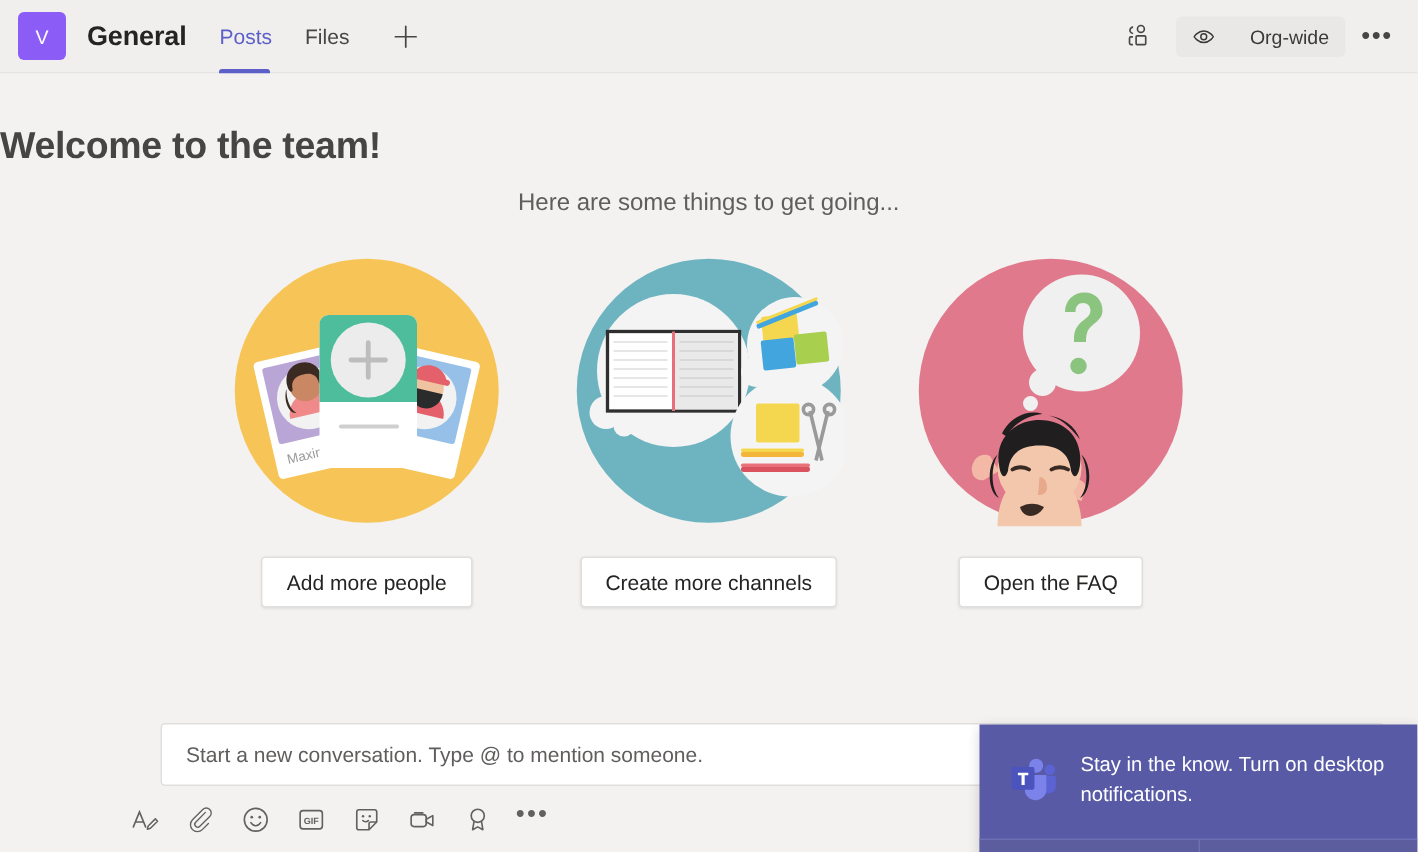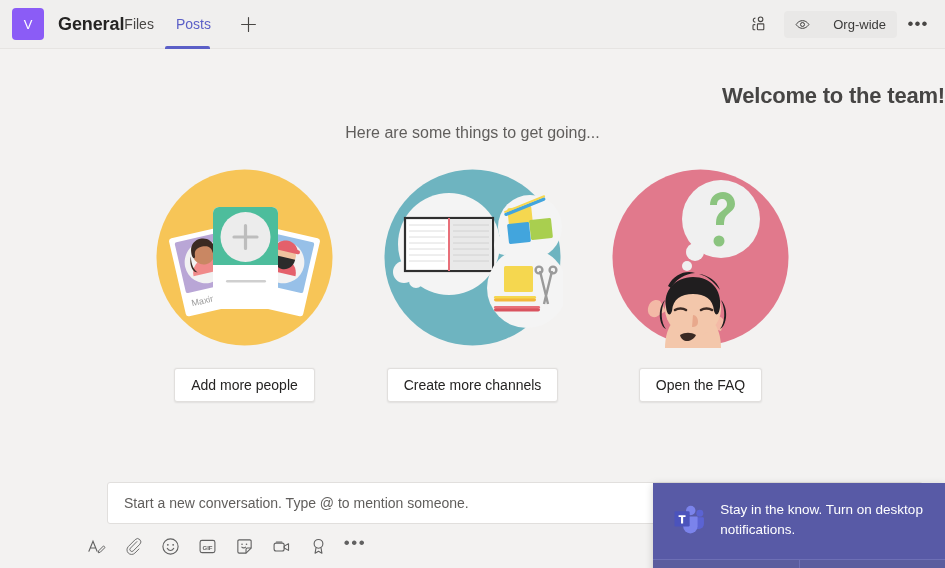--- a/index.html
+++ b/index.html
@@ -40,20 +40,21 @@
     justify-content: center;
     flex: 0 0 auto;
     margin-right: 14px;
     cursor: pointer;
   }
 
   .channel-title {
     font-size: 18px;
     font-weight: bold;
     color: #252423;
+    margin-right: 22px;
     white-space: nowrap;
     letter-spacing: -0.1px;
   }
 
   .tabs {
     display: flex;
     align-items: center;
     height: 49px;
     gap: 0;
   }
@@ -144,22 +145,22 @@
 
   
   .content {
     position: relative;
     height: 518px;
     background: #f3f2f1;
     padding-top: 34px;
   }
 
   .welcome-title {
-    text-align: right;
-    font-size: 22px;
+    text-align: left;
+    font-size: 25px;
     font-weight: bold;
     color: #464544;
     letter-spacing: -0.2px;
   }
 
   .welcome-sub {
     text-align: center;
     font-size: 16px;
     color: #605e5c;
     margin-top: 15px;
@@ -297,25 +298,25 @@
 
 <div class="header">
 
   <div class="team-avatar">
     <span>V</span>
   </div>
 
   <div class="channel-title">General</div>
 
   <div class="tabs">
+    <div class="tab active">
+      <span>Posts</span>
+    </div>
     <div class="tab">
       <span>Files</span>
-    </div>
-    <div class="tab active">
-      <span>Posts</span>
     </div>
     <div class="tab-add">
       <svg width="19" height="19" viewBox="0 0 19 19">
         <path d="M9.5 2.6v13.8M2.6 9.5h13.8" stroke="#484644" stroke-width="1.15" stroke-linecap="round" fill="none"></path>
       </svg>
     </div>
   </div>
 
   <div class="header-right">
     <div class="icon-btn">

